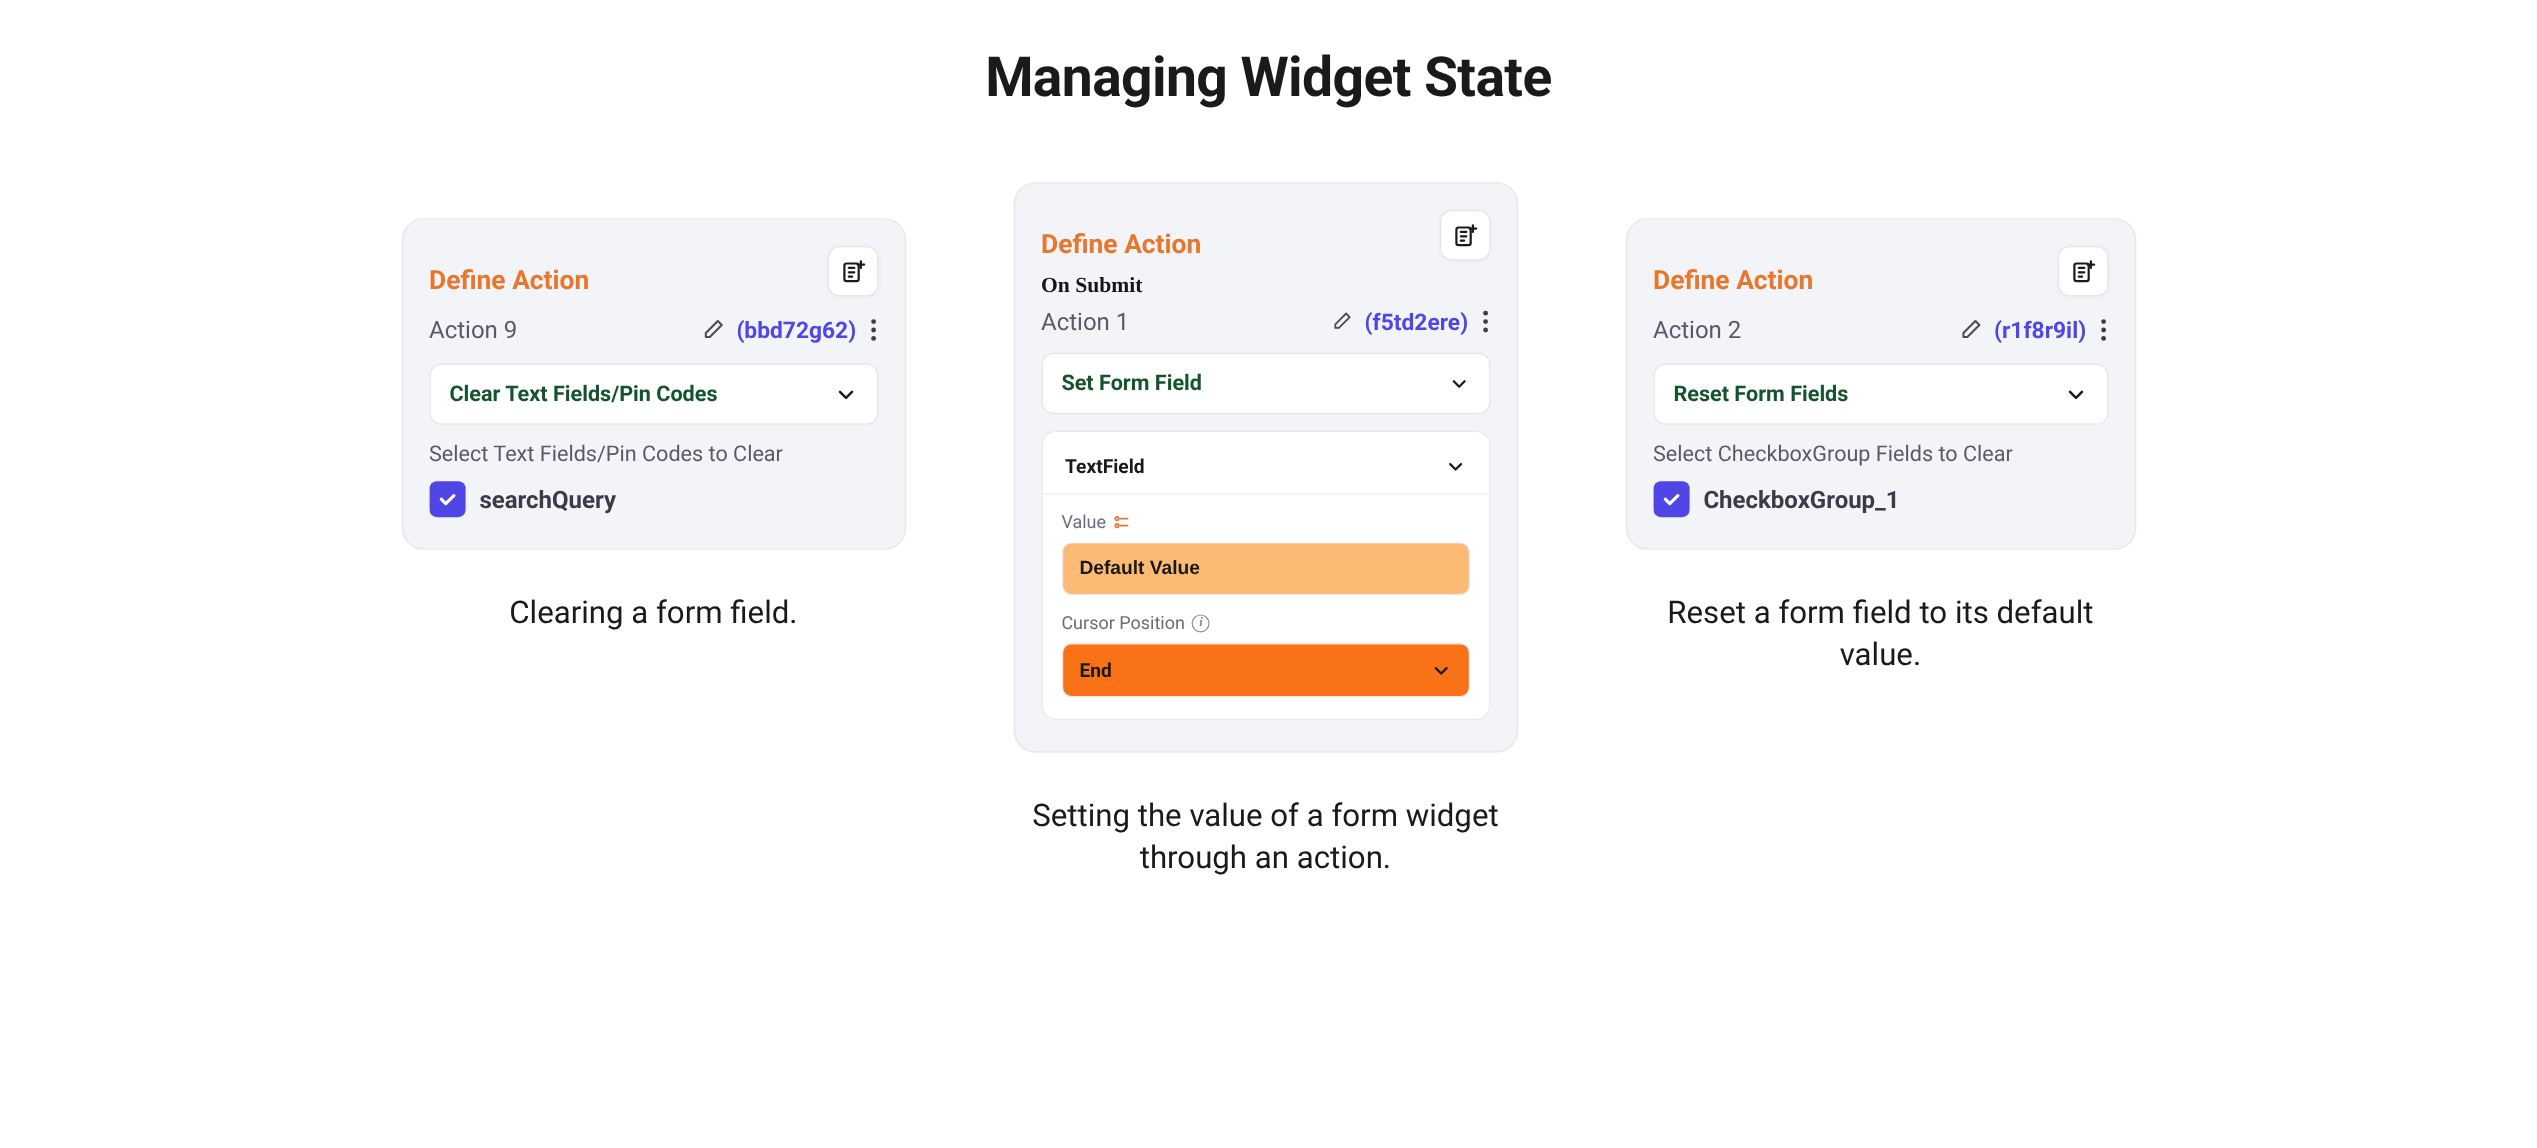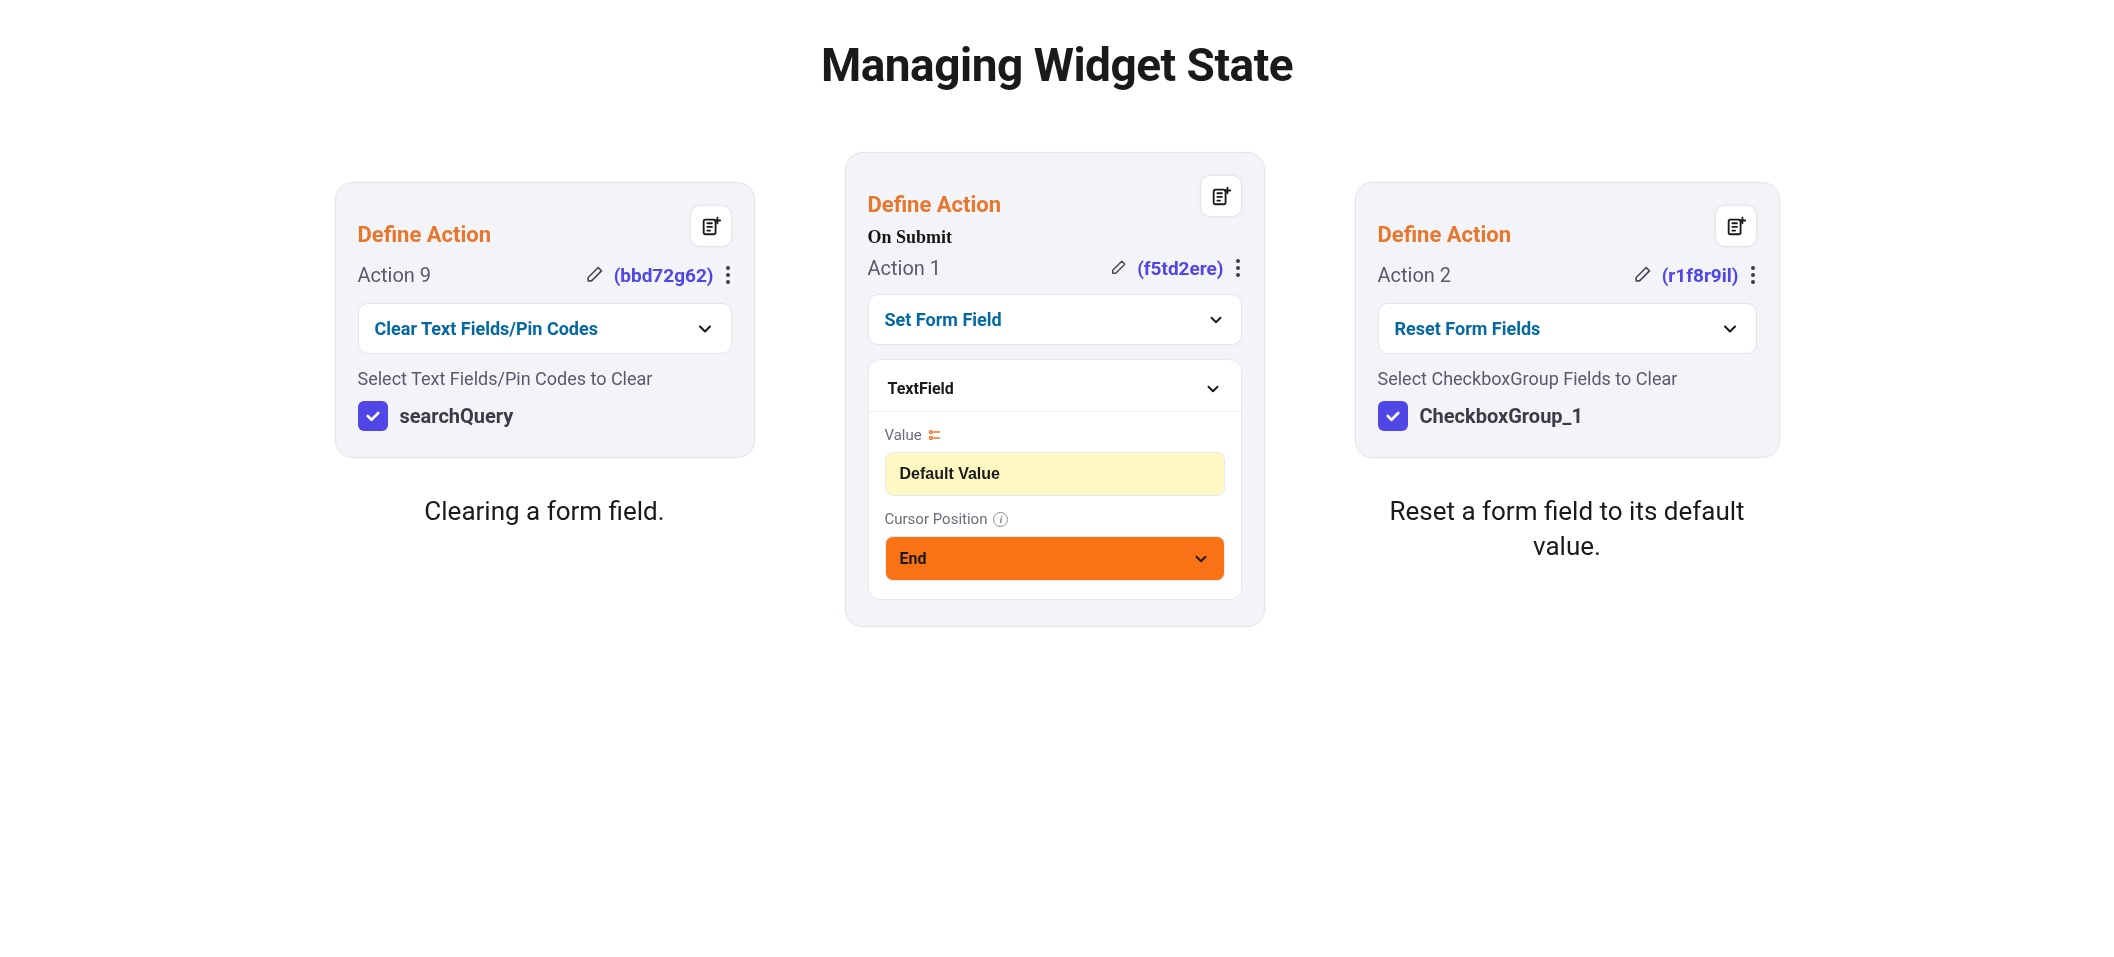--- a/index.html
+++ b/index.html
@@ -108,21 +108,21 @@
     width: 100%;
     background: #ffffff;
     border: 1px solid #e3e4ea;
     border-radius: 10px;
     padding: 14px 16px;
     display: flex;
     align-items: center;
     justify-content: space-between;
     font-size: 18px;
     font-weight: 700;
-    color: #0369a1;
+    color: #14532d;
     cursor: pointer;
     margin-bottom: 14px;
   }
   .subpanel {
     background: #ffffff;
     border: 1px solid #e8e9ef;
     border-radius: 12px;
     padding: 14px 16px 18px 16px;
     margin-top: 4px;
   }
@@ -130,21 +130,21 @@
     font-size: 15px;
     color: #6b6b7b;
     display: flex;
     align-items: center;
     gap: 6px;
     margin-top: 14px;
     margin-bottom: 8px;
   }
   .text-input {
     width: 100%;
-    background: #fef9c3;
+    background: #fdba74;
     border: 1px solid #e8e9ef;
     border-radius: 8px;
     padding: 12px 14px;
     font-size: 16px;
     font-weight: 700;
     color: #1a1a1a;
   }
   .inner-select {
     width: 100%;
     background: #f97316;
@@ -329,20 +329,21 @@
         <div class="inner-select">
           <span>End</span>
           <span class="chev">
             <svg width="18" height="18" viewBox="0 0 24 24" fill="none" stroke="#1a1a1a" stroke-width="2.5" stroke-linecap="round" stroke-linejoin="round">
                 <polyline points="6 9 12 15 18 9"></polyline>
               </svg>
           </span>
         </div>
       </div>
     </div>
+    <div class="caption">Setting the value of a form widget through an action.</div>
   </div>
 
   <div class="card-col">
     <div class="panel wide">
       <div class="panel-header">
         <div class="define-action">Define Action</div>
         <div class="add-action-btn">
           <svg width="22" height="22" viewBox="0 0 24 24" fill="none" stroke="#1a1a1a" stroke-width="2" stroke-linecap="round" stroke-linejoin="round">
             <rect x="4" y="5" width="13" height="16" rx="2"></rect>
             <line x1="8" y1="9" x2="13" y2="9"></line>

